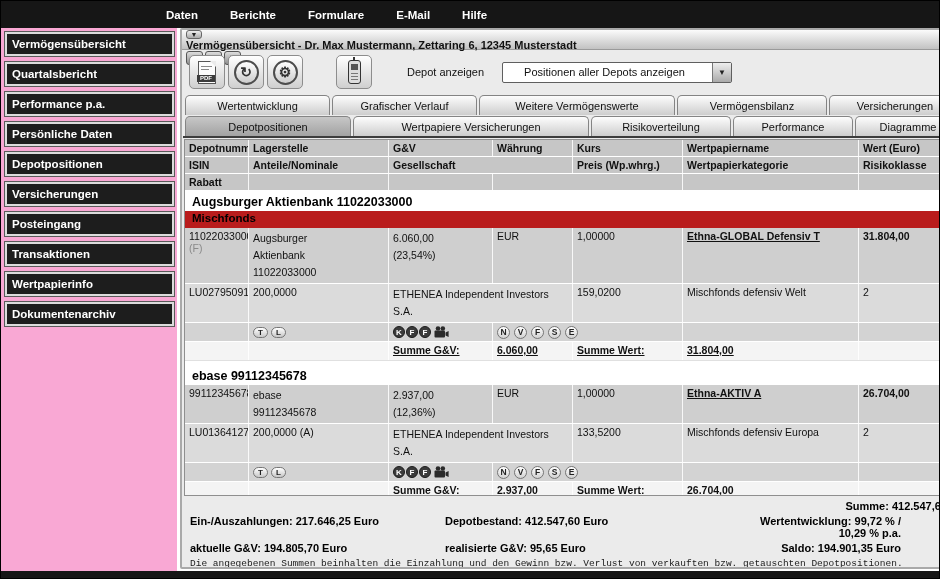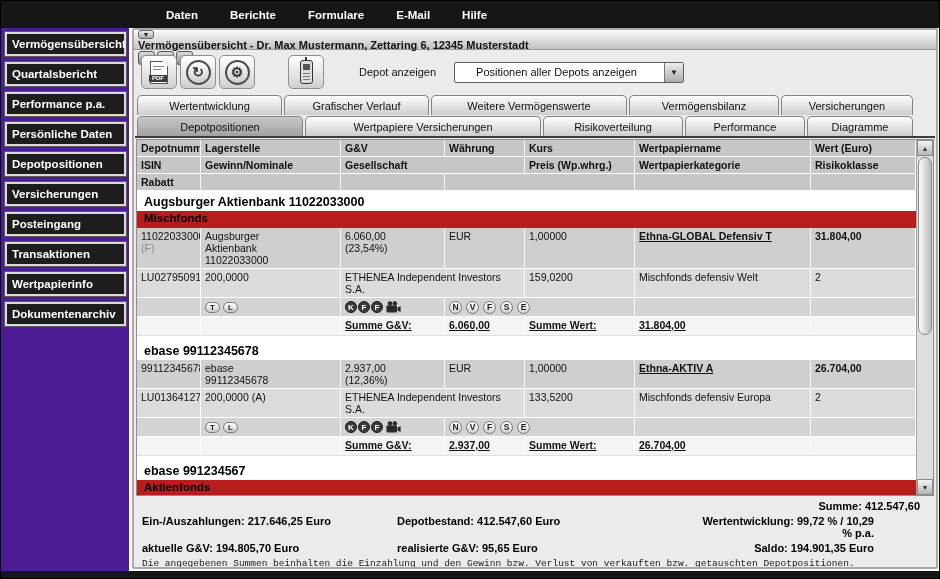--- a/index.html
+++ b/index.html
@@ -5,21 +5,21 @@
   * { margin:0; padding:0; box-sizing:border-box; }
   body { font-family:"Liberation Sans", sans-serif; background:#fff; }
   .page { width:940px; height:579px; overflow:hidden; background:#fff; border:1px solid #000; position:relative; }
 
   
   .menubar { height:27px; background:#161616; display:flex; align-items:center; padding-left:165px; gap:32px; }
   .menu-item { color:#fff; font-weight:bold; font-size:11.5px; cursor:default;text-align:center; }
 
   
   .content-row { display:flex; height:543px; }
-  .sidebar { width:128px; background:#4c1d95; padding-top:4px; flex:none; }
+  .sidebar { width:176px; background:#f9a8d4; padding-top:4px; flex:none; }
   .side-btn { display:flex; align-items:center; margin:0 3px 6px 4px; height:24px; background:#1d1d1d;
               border:2px solid #dcdcdc; outline:1px solid #5a5a5a; padding-left:5px;
               color:#fff; font-weight:bold; font-size:11.5px; white-space:nowrap; }
   .main { flex:1; background:#fff; padding:0 1px 0 3px; }
   .window { height:541px; border:2px solid #a9a9a9; border-radius:2px; background:#ebebeb; overflow:hidden; }
 
   
   .titlebar { height:20px; background:linear-gradient(#fbfbfb,#c2c2c2); border-bottom:1px solid #9a9a9a;
               display:flex; align-items:flex-start; padding:0 4px;flex-direction:column; }
   .tb-menu-btn { width:16px; height:14px; border:1px solid #666; border-radius:3px;
@@ -67,21 +67,21 @@
   .tabs-underline { height:2px; background:#3c3c3c; margin:0 1px; }
 
   
   .table-outer { margin:1px 2px 0 2px; border:1px solid #8f8f8f; background:#fff; display:flex; height:357px; overflow:hidden; }
   .table-main { flex:1; overflow:hidden; }
   .grid { display:grid; grid-template-columns:64px 140px 104px 80px 110px 176px 1fr; }
   .c { padding:2px 4px; border-right:1px solid rgba(255,255,255,.85); overflow:hidden; font-size:10.5px; color:#111; }
   .hdr { background:#c6c6c6; border-bottom:1px solid #fff; }
   .hdr .c { font-weight:bold; }
   .right { }
-  .ml { white-space:pre-line; line-height:12px; }
+  .ml { white-space:pre-line; line-height:17px; }
   .span34 { grid-column:3/5; }
   .span45 { grid-column:4/6; }
   .rowA { background:#cfcfcf; border-bottom:1px solid #fff; }
   .rowB { background:#dbdbdb; border-bottom:1px solid #fff; }
   .rowI { background:#d3d3d3; border-bottom:1px solid #fff; height:19px; }
   .rowS { background:#f4f4f4; border-bottom:1px solid #e0e0e0; height:19px; }
   .group-title { background:#fff; font-weight:bold; font-size:12.5px; padding:4px 0 2px 7px; color:#000; }
   .group-sub   { background:#b91c1c; font-weight:bold; font-size:11.5px; padding:1px 15px 4px 7px; color:#000; }
   .ggap { height:4px; background:#fff; }
   .suffix { color:#8a8a8a; }
@@ -219,21 +219,21 @@
               <div class="c">Depotnummer</div>
               <div class="c">Lagerstelle</div>
               <div class="c">G&amp;V</div>
               <div class="c">Währung</div>
               <div class="c">Kurs</div>
               <div class="c">Wertpapiername</div>
               <div class="c right">Wert (Euro)</div>
             </div>
             <div class="grid hdr">
               <div class="c">ISIN</div>
-              <div class="c">Gewinn/Nominale</div>
+              <div class="c">Anteile/Nominale</div>
               <div class="c span34">Gesellschaft</div>
               <div class="c">Preis (Wp.whrg.)</div>
               <div class="c">Wertpapierkategorie</div>
               <div class="c">Risikoklasse</div>
             </div>
             <div class="grid hdr">
               <div class="c">Rabatt</div>
               <div class="c"></div>
                 <div class="c"></div>
                 <div class="c span45"></div>

